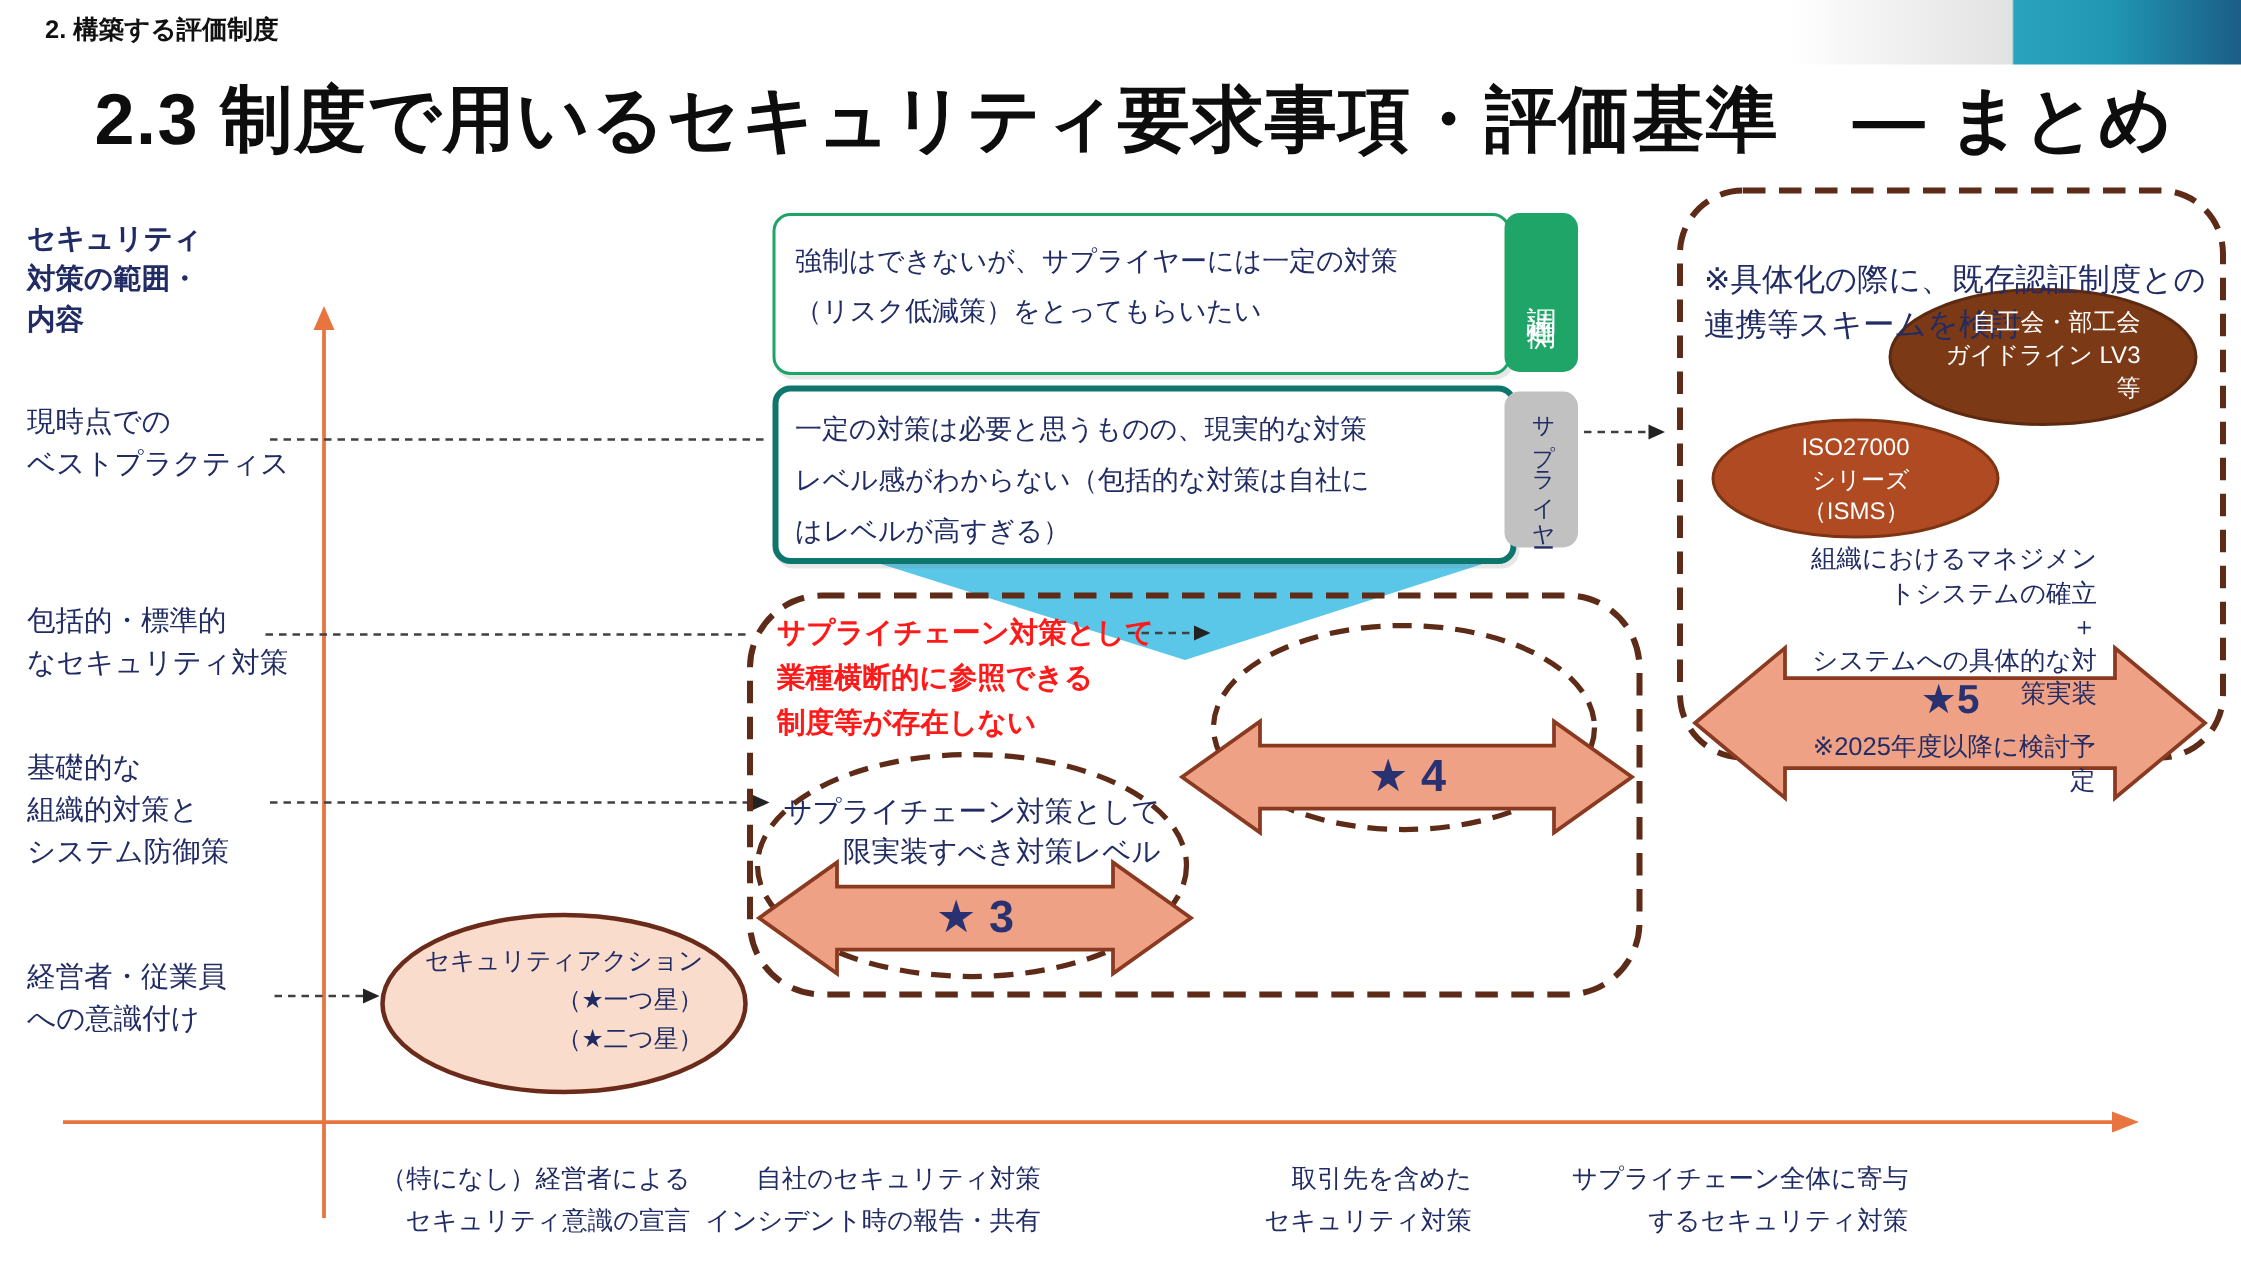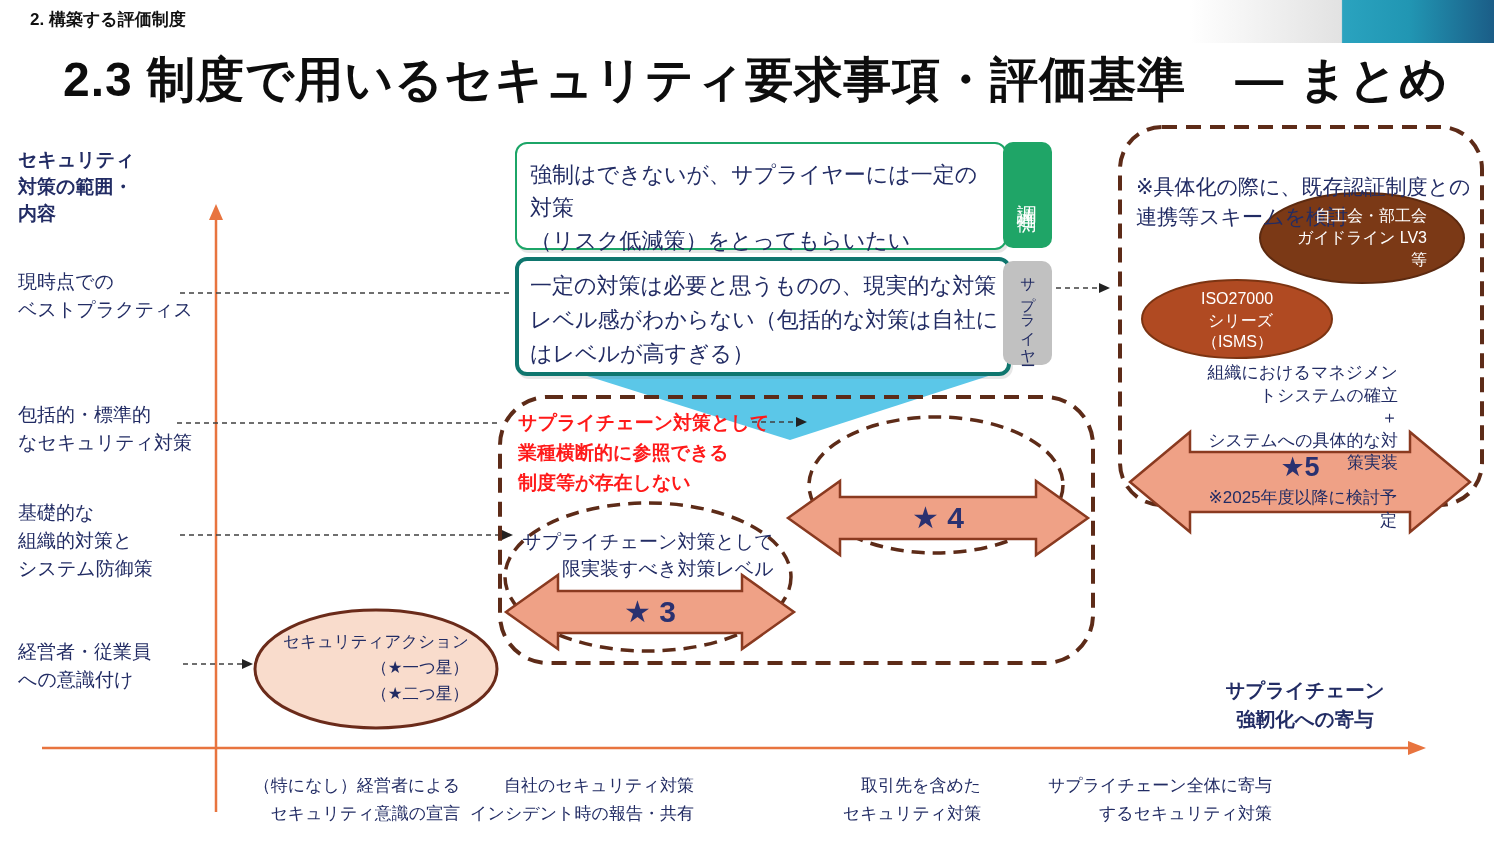--- a/index.html
+++ b/index.html
@@ -12,21 +12,21 @@
   .ctr{text-align:right;transform:translateX(-50%);}
   .section-label{font-size:17px;font-weight:bold;color:#111;}
   .page-title{font-size:48px;font-weight:800;color:#0d0d0d;letter-spacing:1px;}
   .grad-bar{left:1190px;top:0;width:304px;height:43px;
     background:linear-gradient(90deg,#ffffff 0%,#e2e2e2 49.8%,#2aa3bf 50.2%,#2196b3 72%,#1b5d87 100%);}
   .y-title{font-size:19px;font-weight:bold;line-height:27px;}
   .left-label{font-size:19px;line-height:28px;}
   .callout{background:#fff;border-radius:12px;box-shadow:2px 3px 0 rgba(120,120,120,.18);}
   .callout-green{border:2.5px solid #1ca567;}
   .callout-gray{border:4px solid #0f766e;}
-  .callout-text{font-size:22px;line-height:33px;color:#222c64;}
+  .callout-text{font-size:18px;line-height:33px;color:#222c64;}
   .tab{border-radius:10px;display:flex;align-items:center;justify-content:center;
     writing-mode:vertical-rl;text-orientation:upright;}
   .tab-green{background:#1fa567;color:#ffffff;font-size:20px;letter-spacing:5px;}
   .tab-gray{background:#c1c1c1;color:#222c64;font-size:15px;letter-spacing:1px;}
   .red-text{font-size:19px;font-weight:600;line-height:30px;color:#ff1a1a;}
   .ellipse-label{font-size:19px;line-height:27px;}
   .star-big{font-size:30px;font-weight:600;color:#2a3170;}
   .star5{font-size:27px;font-weight:600;color:#2a3170;}
   .star5-note{font-size:17px;color:#222c64;}
   .action-text{font-size:16.5px;line-height:26px;}
@@ -128,22 +128,20 @@
 等</div>
   <div class="abs white-ellipse-text ml ctr" style="left:1237px;top:288px;line-height:21.5px;">ISO27000
 シリーズ
 （ISMS）</div>
   <div class="abs mgmt-text ml ctr" style="left:1302px;top:362px;">組織におけるマネジメントシステムの確立
 ＋
 システムへの具体的な対策実装</div>
   <div class="abs star5 ctr" style="left:1300px;top:451px;">★5</div>
   <div class="abs star5-note ctr" style="left:1300px;top:486px;">※2025年度以降に検討予定</div>
 
-  <div class="abs x-title ml ctr" style="left:1305px;top:676px;text-align:center;">サプライチェーン
-強靭化への寄与</div>
 
   <div class="abs bottom-label ml ctr" style="left:357px;top:772px;">（特になし）経営者による
 セキュリティ意識の宣言</div>
   <div class="abs bottom-label ml ctr" style="left:582px;top:772px;">自社のセキュリティ対策
 インシデント時の報告・共有</div>
   <div class="abs bottom-label ml ctr" style="left:912px;top:772px;">取引先を含めた
 セキュリティ対策</div>
   <div class="abs bottom-label ml ctr" style="left:1160px;top:772px;">サプライチェーン全体に寄与
 するセキュリティ対策</div>
 

